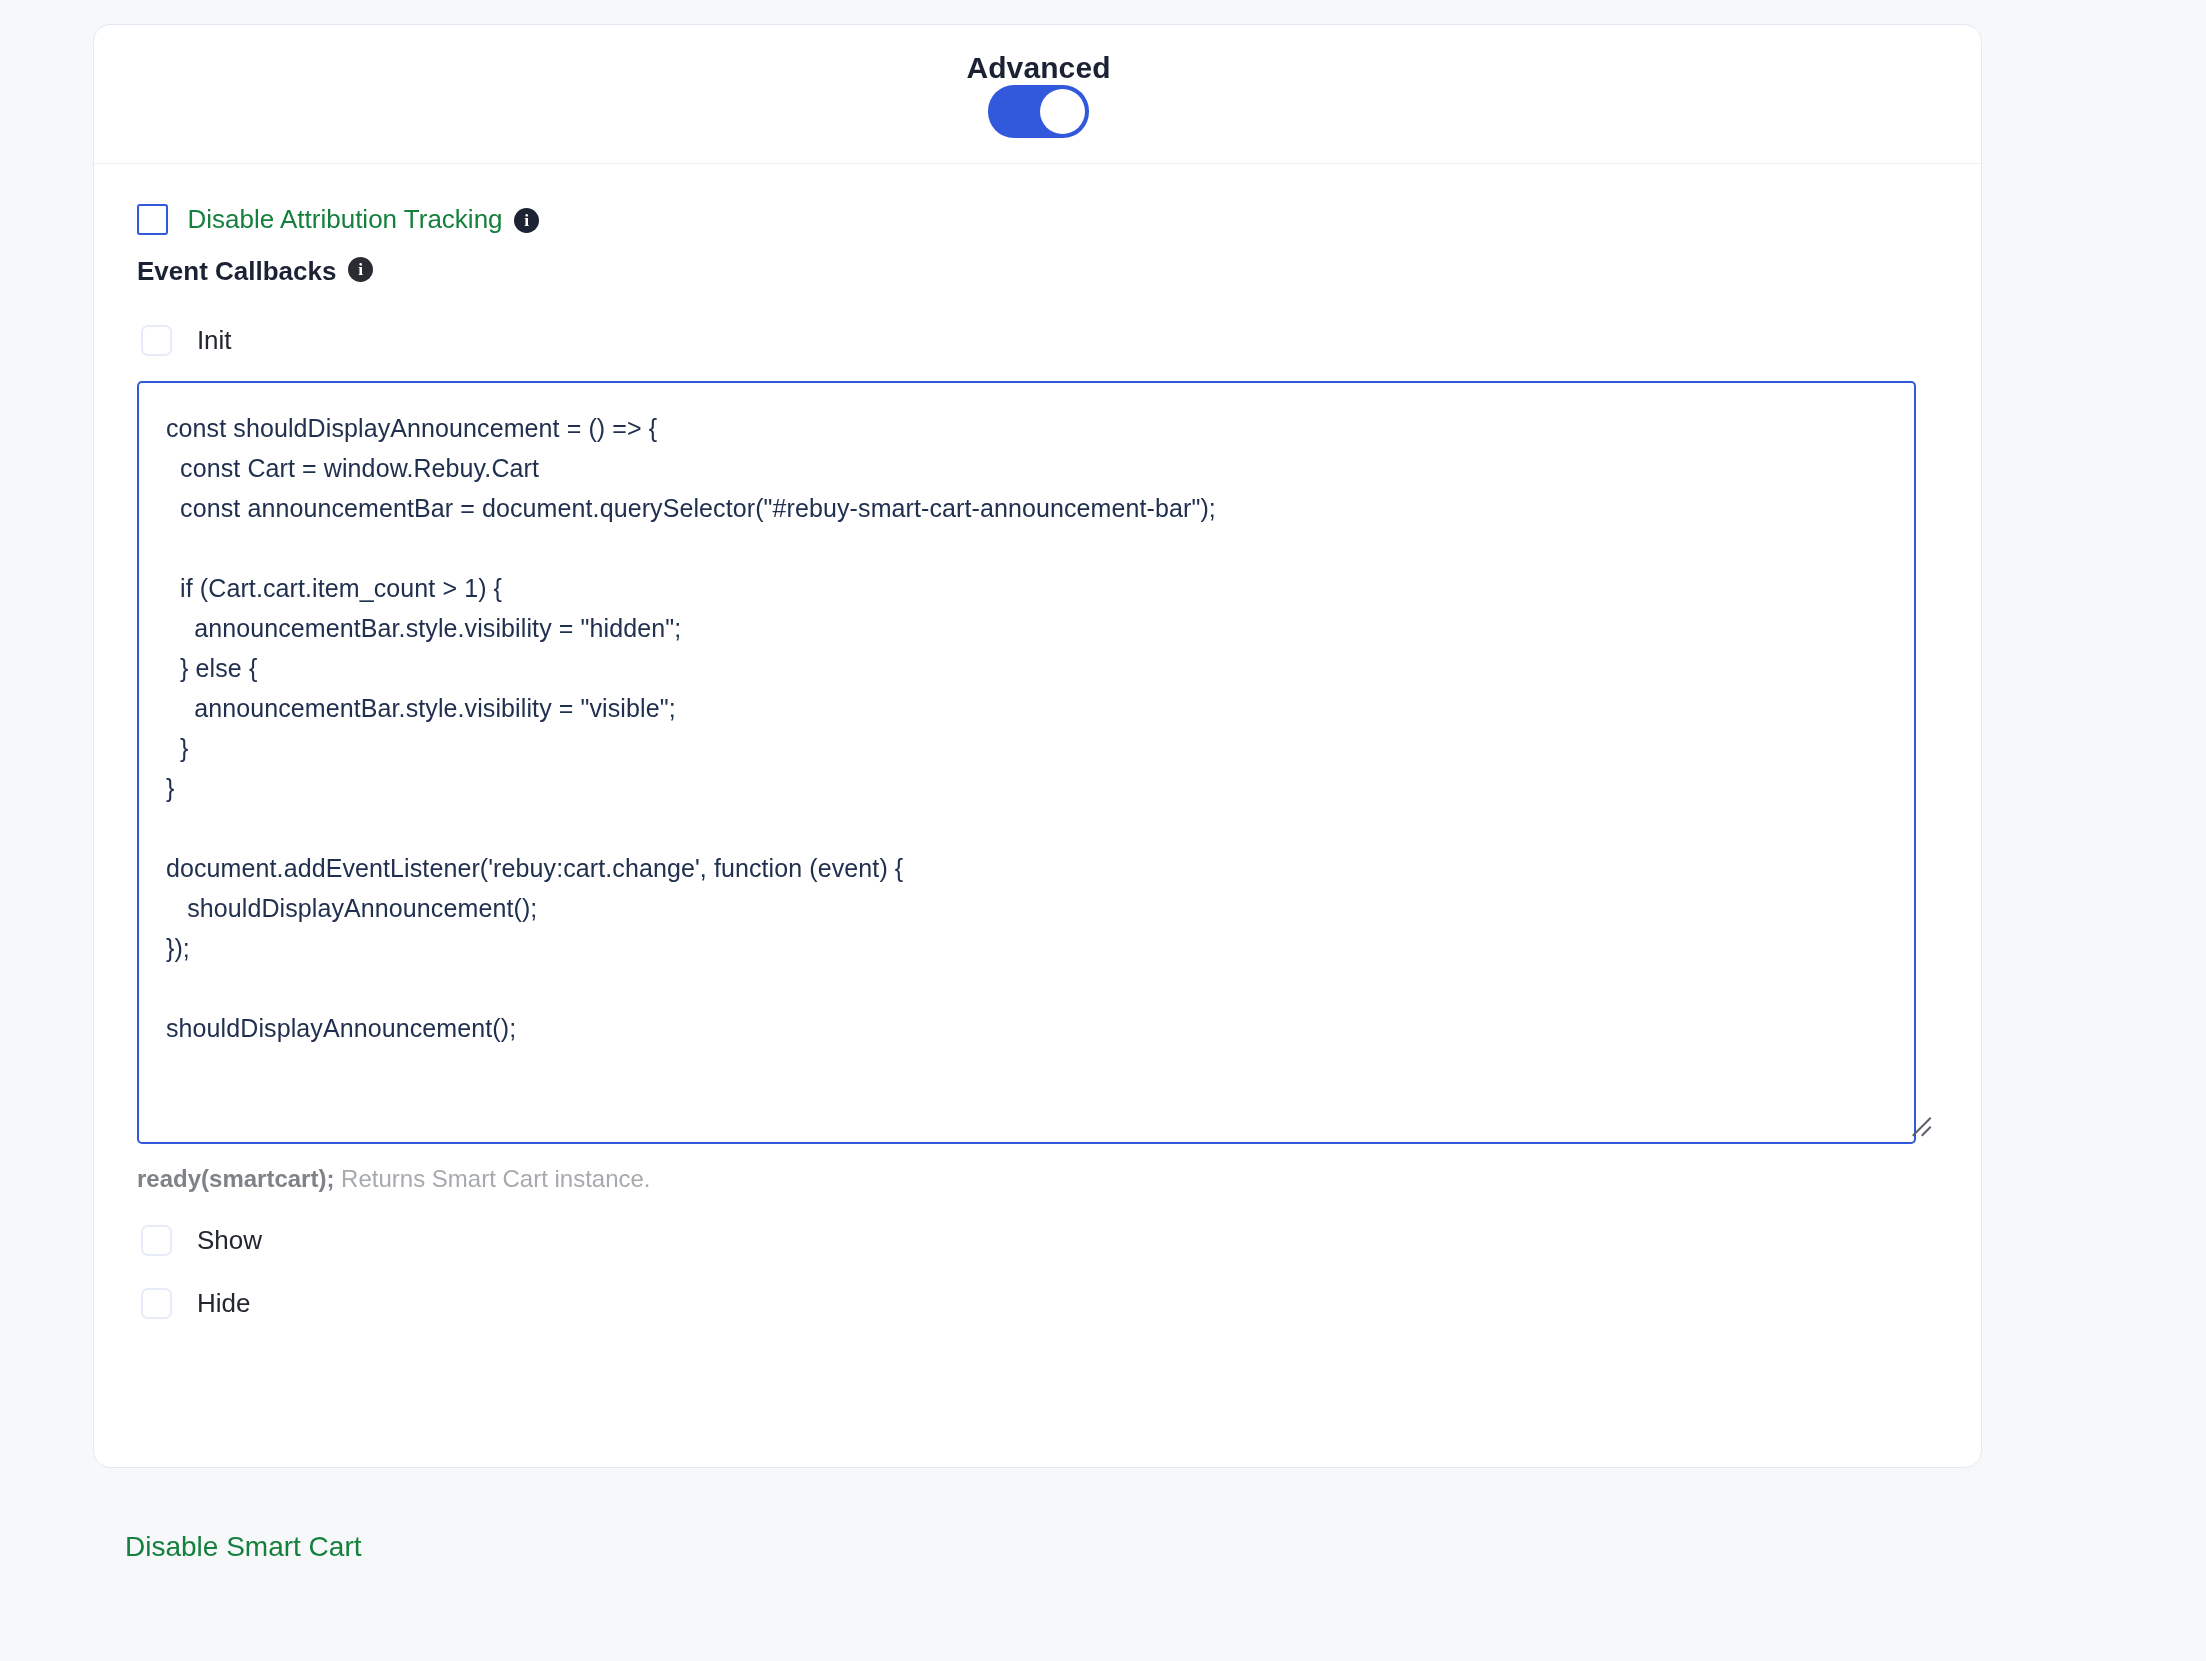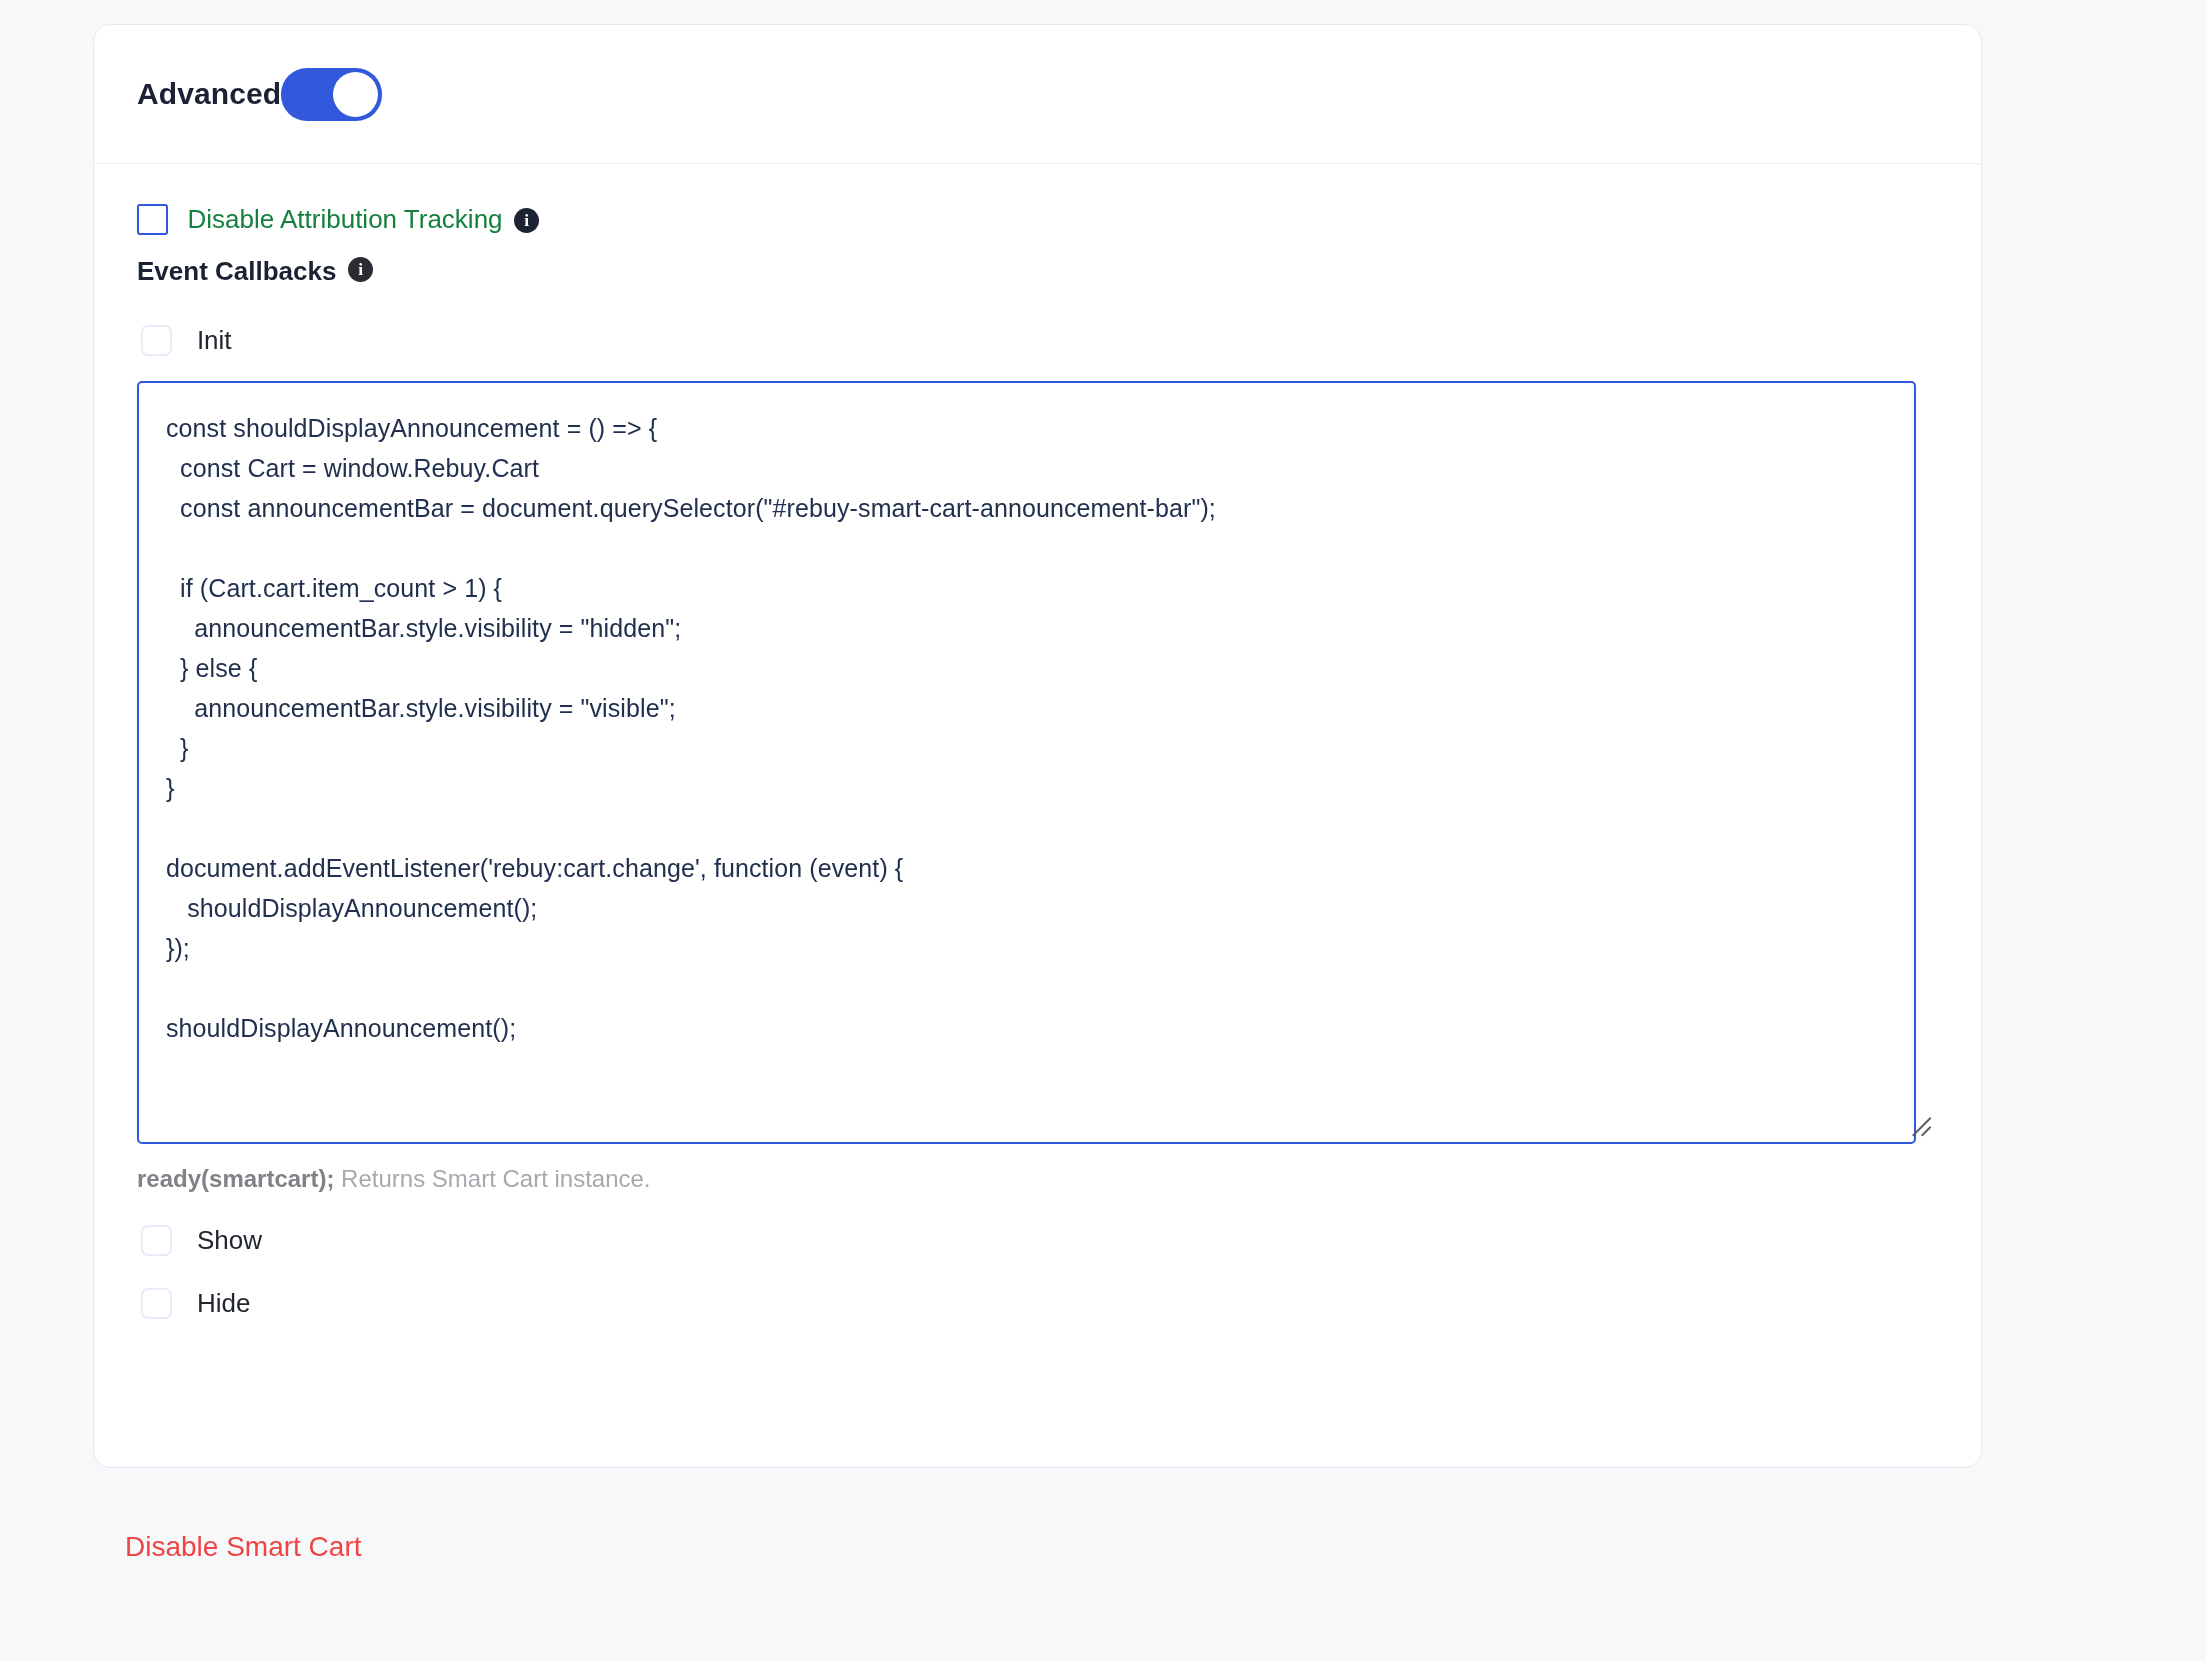--- a/index.html
+++ b/index.html
@@ -29,22 +29,23 @@
     border: 1.5px solid #e3e9f3;
     border-radius: 17.6px;
   }
 
   .card-header {
     position: relative;
     height: 139px;
     border-bottom: 1.5px solid #eaeff7;
     display: flex;
     align-items: center;
-    justify-content: flex-start;
+    justify-content: center;
     padding: 0 41px 0 43px;
+    flex-direction: column;
   }
 
   .card-title {
     font-size: 30px;
     font-weight: bold;
     color: #1b2233;
     letter-spacing: 0.1px;
   }
 
   
@@ -187,21 +188,21 @@
     color: #7f8287;
     font-weight: bold;
   }
 
   
   .footer-link {
     position: absolute;
     left: 125px;
     top: 1531px;
     font-size: 28px;
-    color: #ef4444;
+    color: #15803d;
     text-decoration: none;
     cursor: pointer;
   }
 </style>
 </head>
 <body>
 
 <div class="page">
 
   <div class="card">

